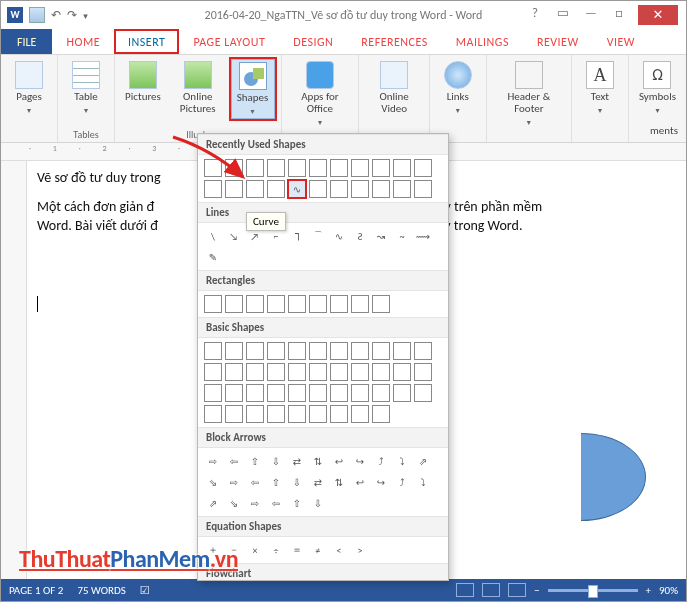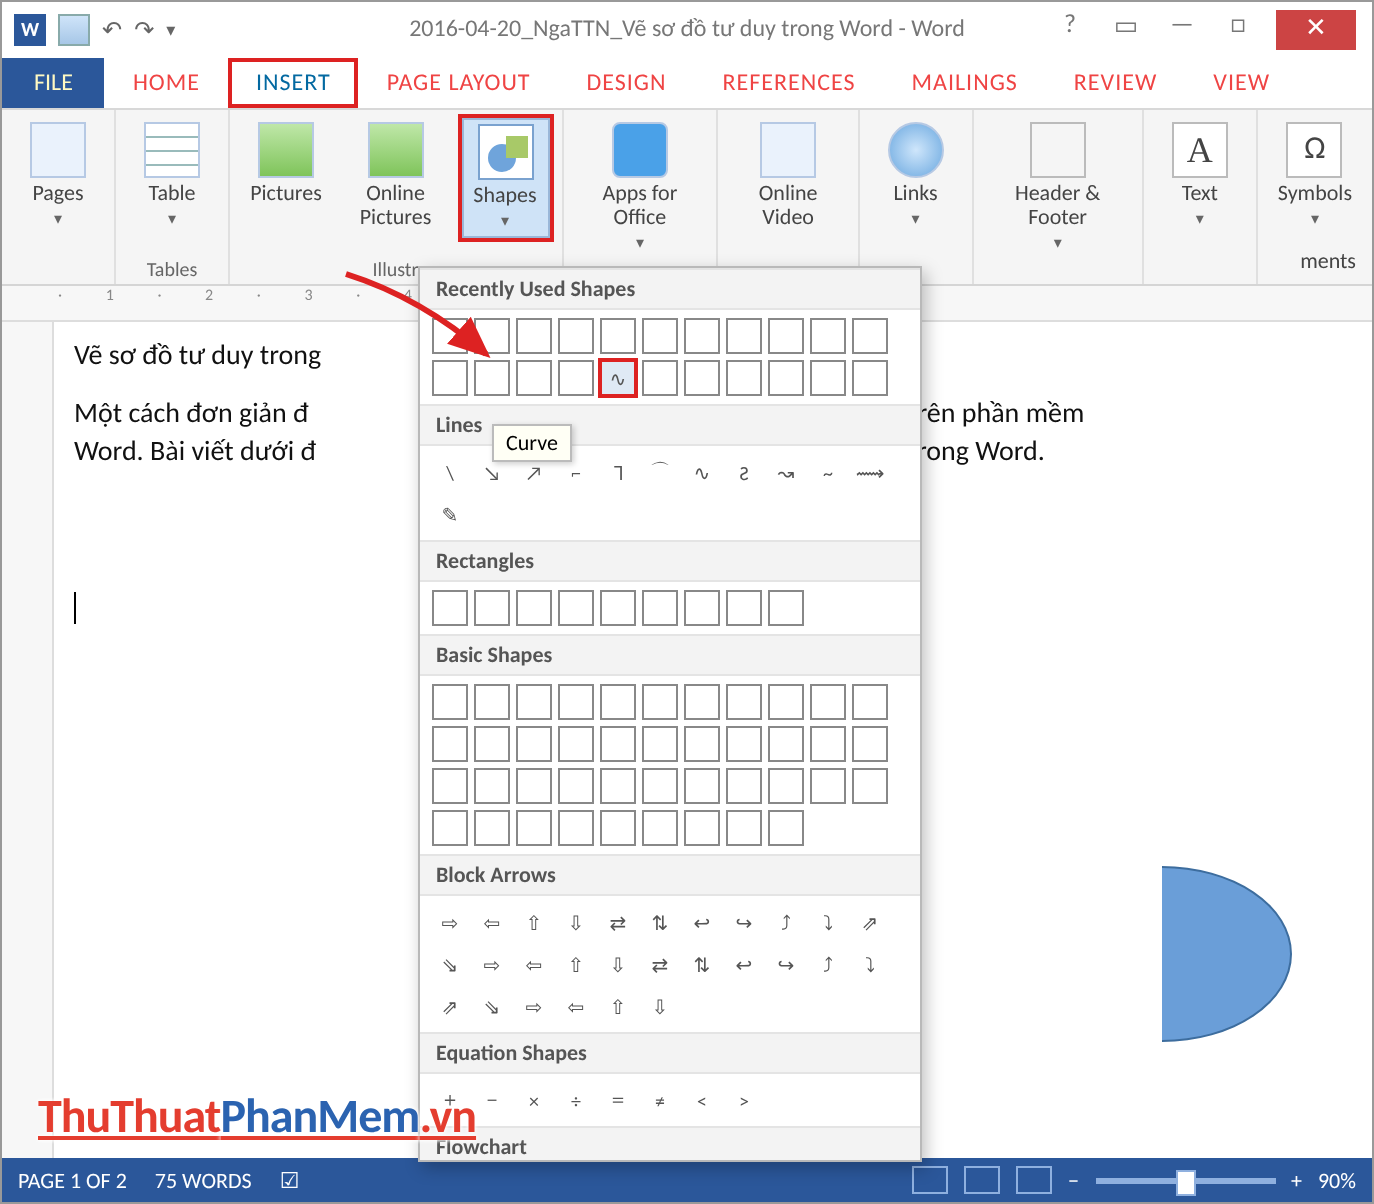--- a/index.html
+++ b/index.html
@@ -43,21 +43,21 @@
 
   
   .docarea { position: relative; background: #fff; height: 438px; }
   .hruler { height: 18px; background: #f7f7f7; border-bottom: 1px solid #ddd; font-size: 8px; color: #888; padding-left: 28px; letter-spacing: 10px; }
   .vruler { position: absolute; left: 0; top: 18px; bottom: 0; width: 26px; background: #f7f7f7; border-right: 1px solid #ddd; }
   .doc { position: absolute; left: 36px; top: 26px; right: 16px; color: #111; font-size: 14px; font-family: Calibri, Arial; }
   .doc p { margin-bottom: 2px; }
   .cursor { display: inline-block; width: 1px; height: 16px; background: #000; vertical-align: middle; }
 
   
-  .gallery { position: absolute; left: 208px; top: 132px; width: 252px; bottom: 20px; background: #fff; border: 1px solid #b9b9b9; box-shadow: 2px 3px 8px rgba(0,0,0,.25); overflow-y: auto; z-index: 50; }
+  .gallery { position: absolute; left: 196px; top: 132px; width: 252px; bottom: 20px; background: #fff; border: 1px solid #b9b9b9; box-shadow: 2px 3px 8px rgba(0,0,0,.25); overflow-y: auto; z-index: 50; }
   .gallery::-webkit-scrollbar { width: 16px; }
   .gallery::-webkit-scrollbar-track { background: #f1f1f1; }
   .gallery::-webkit-scrollbar-thumb { background: #cfcfcf; border: 1px solid #bbb; }
   .gcat { background: #f3f3f3; font-weight: 600; font-size: 11px; color: #555; padding: 3px 8px; border-top: 1px solid #e4e4e4; border-bottom: 1px solid #e4e4e4; }
   .gitems { padding: 4px 6px; display: flex; flex-wrap: wrap; gap: 3px; }
   .gitems .sh { width: 18px; height: 18px; border: 1px solid #888; background: #fff; font-size: 10px; display: flex; align-items: center; justify-content: center; color: #555; }
   .gitems .sh.noborder { border: none; }
   .gitems .sh.hl { outline: 2px solid #d22; outline-offset: -1px; background: #dfe9f5; }
 
   .tooltip { position: absolute; left: 245px; top: 211px; background: #fffff5; border: 1px solid #bbb; padding: 2px 6px; font-size: 11px; z-index: 60; box-shadow: 1px 1px 3px rgba(0,0,0,.2); }

